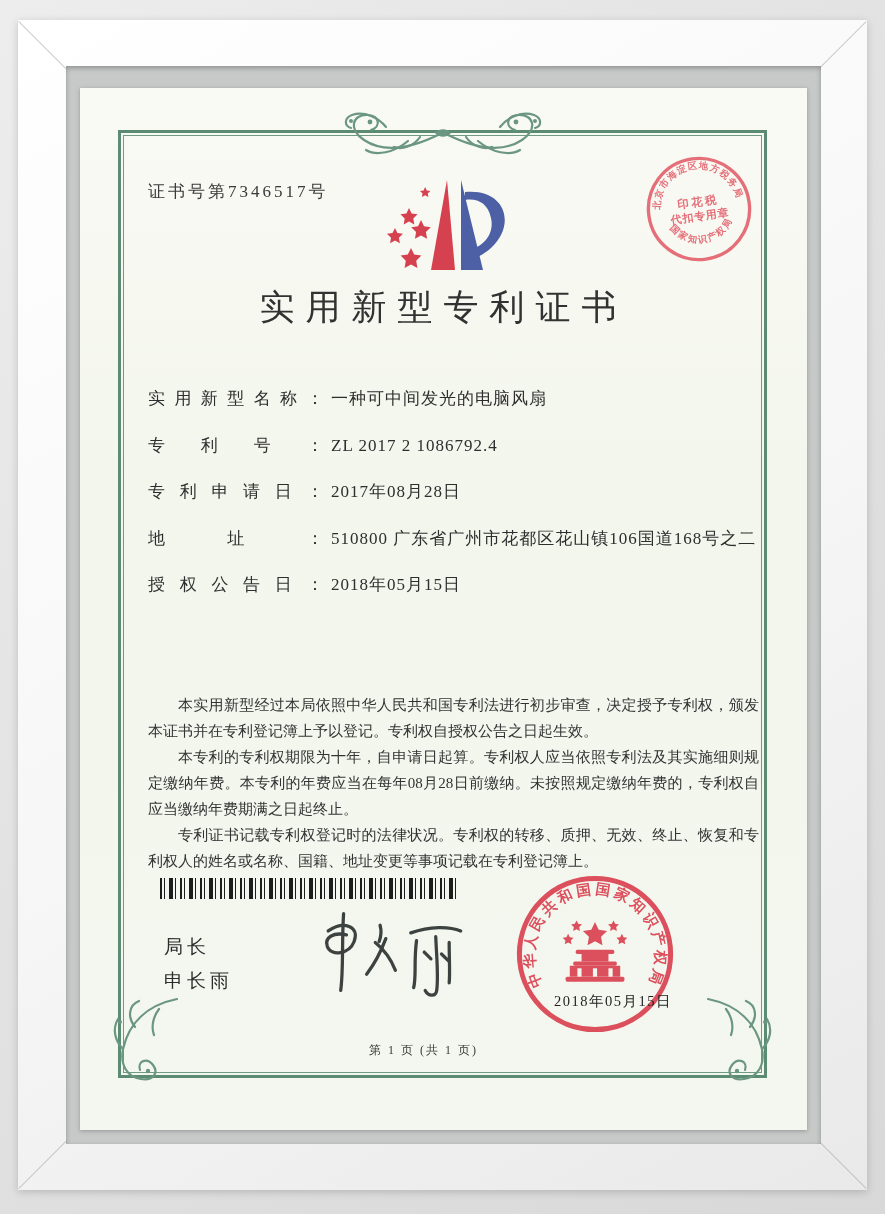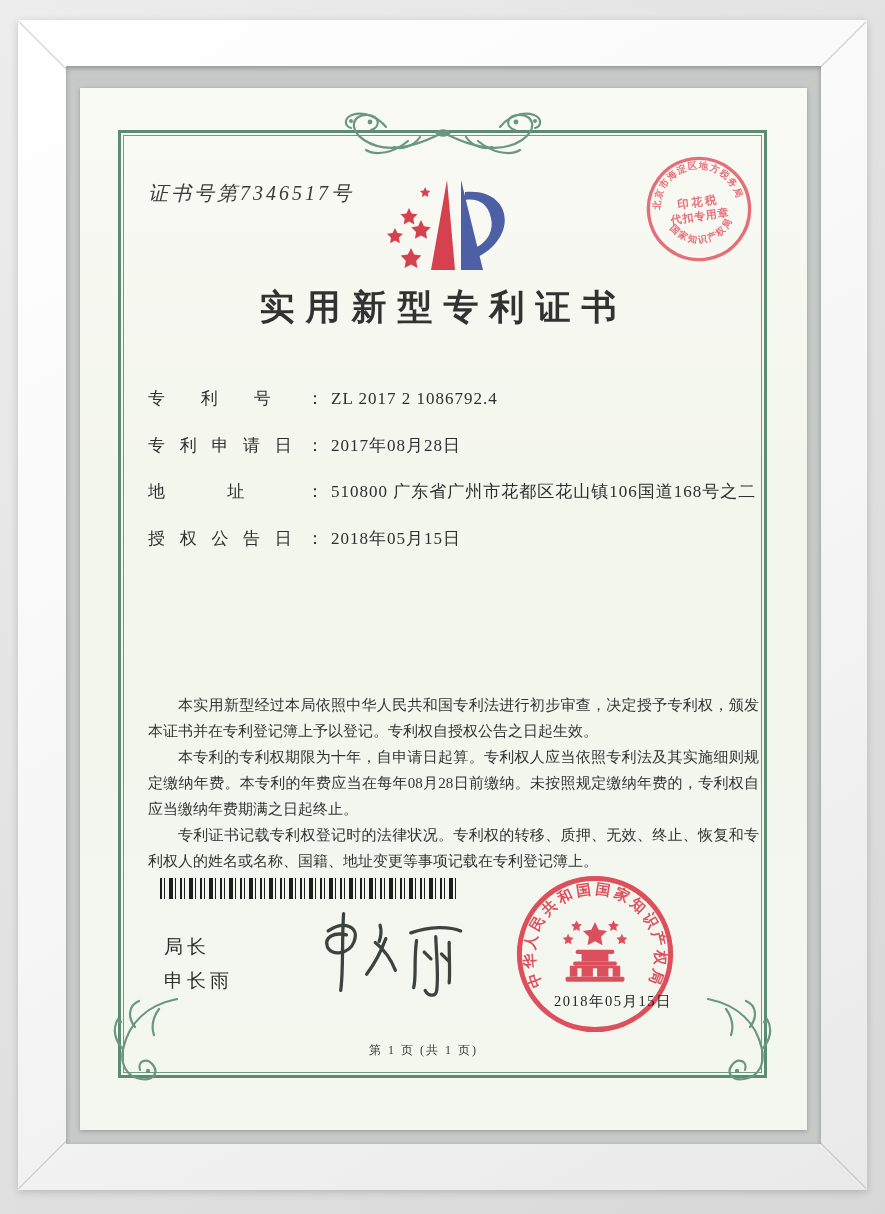--- a/index.html
+++ b/index.html
@@ -26,24 +26,24 @@
     box-shadow:0 1px 4px rgba(0,0,0,.25);color:#2e2e2e;}
   
   .gborder{position:absolute;left:38px;top:42px;width:643px;height:942px;
     border:3px solid #5c8b73;}
   .gborder .inner{position:absolute;inset:2px;border:1px solid #6f9a83;}
   .orn{position:absolute;}
   .orn.topc{left:50%;top:-27px;transform:translateX(-50%);}
   .orn.bl{left:-14px;bottom:-12px;}
   .orn.br{right:-14px;bottom:-12px;transform:scaleX(-1);}
   
-  .certno{position:absolute;left:68px;top:92px;font-size:20px;letter-spacing:3px;color:#3a3a3a;font-style:italic;}
+  .certno{position:absolute;left:68px;top:92px;font-size:17px;letter-spacing:3px;color:#3a3a3a;}
   .logo{position:absolute;left:50%;top:84px;transform:translateX(-50%);}
   .title{position:absolute;left:0;right:0;top:196px;text-align:center;
-    font-size:35px;font-weight:700;letter-spacing:11px;color:#323232;}
+    font-size:35px;font-weight:400;letter-spacing:11px;color:#323232;}
   .fields{position:absolute;left:68px;right:48px;top:288px;}
   .frow{height:46.5px;line-height:46.5px;font-size:17px;white-space:nowrap;}
   .flabel{display:inline-block;width:176px;text-align:justify;text-align-last:justify;
     vertical-align:top;letter-spacing:.5px;}
   .fvalue{padding-left:7px;letter-spacing:1px;}
   .grant-row{display:flex;gap:24px;}
   .grant-left{width:396px;}
   .glabel2{display:inline-block;width:126px;text-align:justify;text-align-last:justify;vertical-align:top;}
   .paras{position:absolute;left:68px;right:48px;top:604px;
     font-size:15px;line-height:26px;text-align:justify;color:#333;}
@@ -130,20 +130,23 @@
     <g fill="#4d5fa5">
       <path d="M92,8 L92,98 L114,98 Z"></path>
       <path d="M96,20 C136,16 148,52 122,76 C112,85 102,88 96,88 L96,79 C112,77 126,64 122,46 C119,31 108,26 96,28 Z"></path>
     </g>
   </svg>
 
   <div class="title">实用新型专利证书</div>
 
   <div class="fields">
     <div class="frow">
+      <span class="flabel">实用新型名称：</span><span class="fvalue">一种可中间发光的电脑风扇</span>
+    </div>
+    <div class="frow">
       <span class="flabel">专利号：</span><span class="fvalue">ZL 2017 2 1086792.4</span>
     </div>
     <div class="frow">
       <span class="flabel">专利申请日：</span><span class="fvalue">2017年08月28日</span>
     </div>
     <div class="frow">
       <span class="flabel">地址：</span><span class="fvalue">510800 广东省广州市花都区花山镇106国道168号之二</span>
     </div>
     <div class="frow grant-row">
       <span class="grant-left"><span class="flabel">授权公告日：</span><span class="fvalue">2018年05月15日</span></span>

